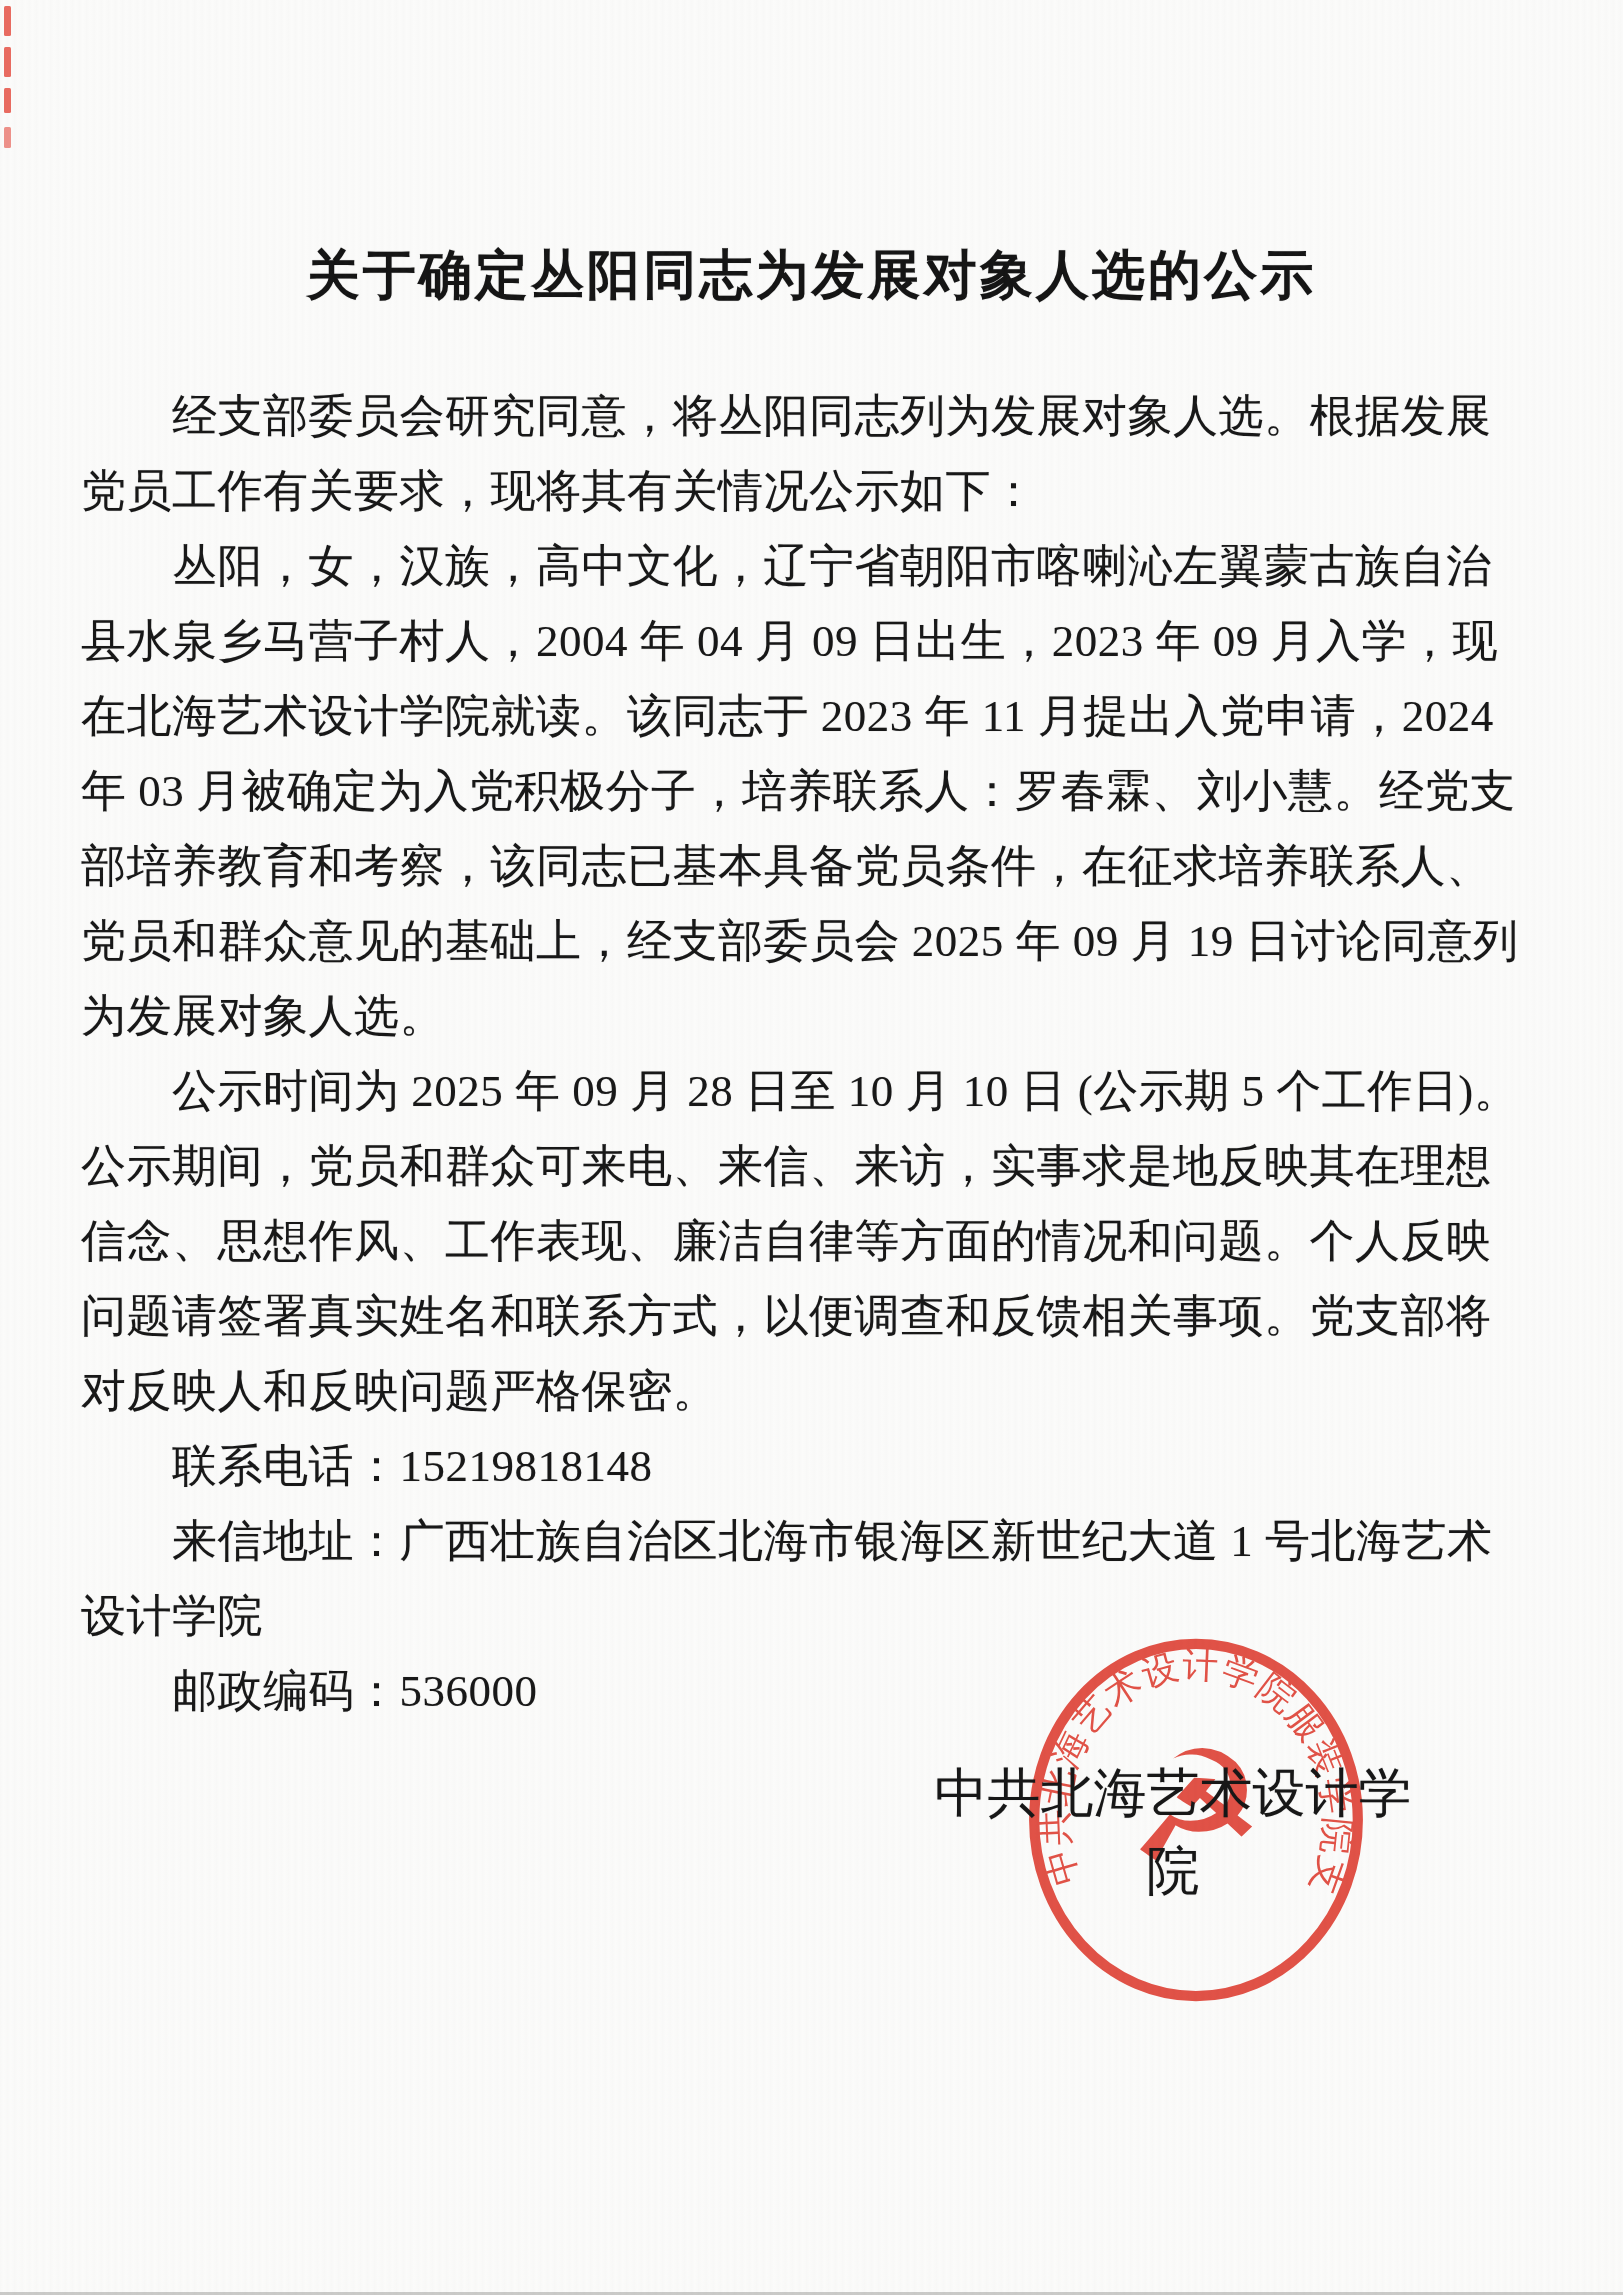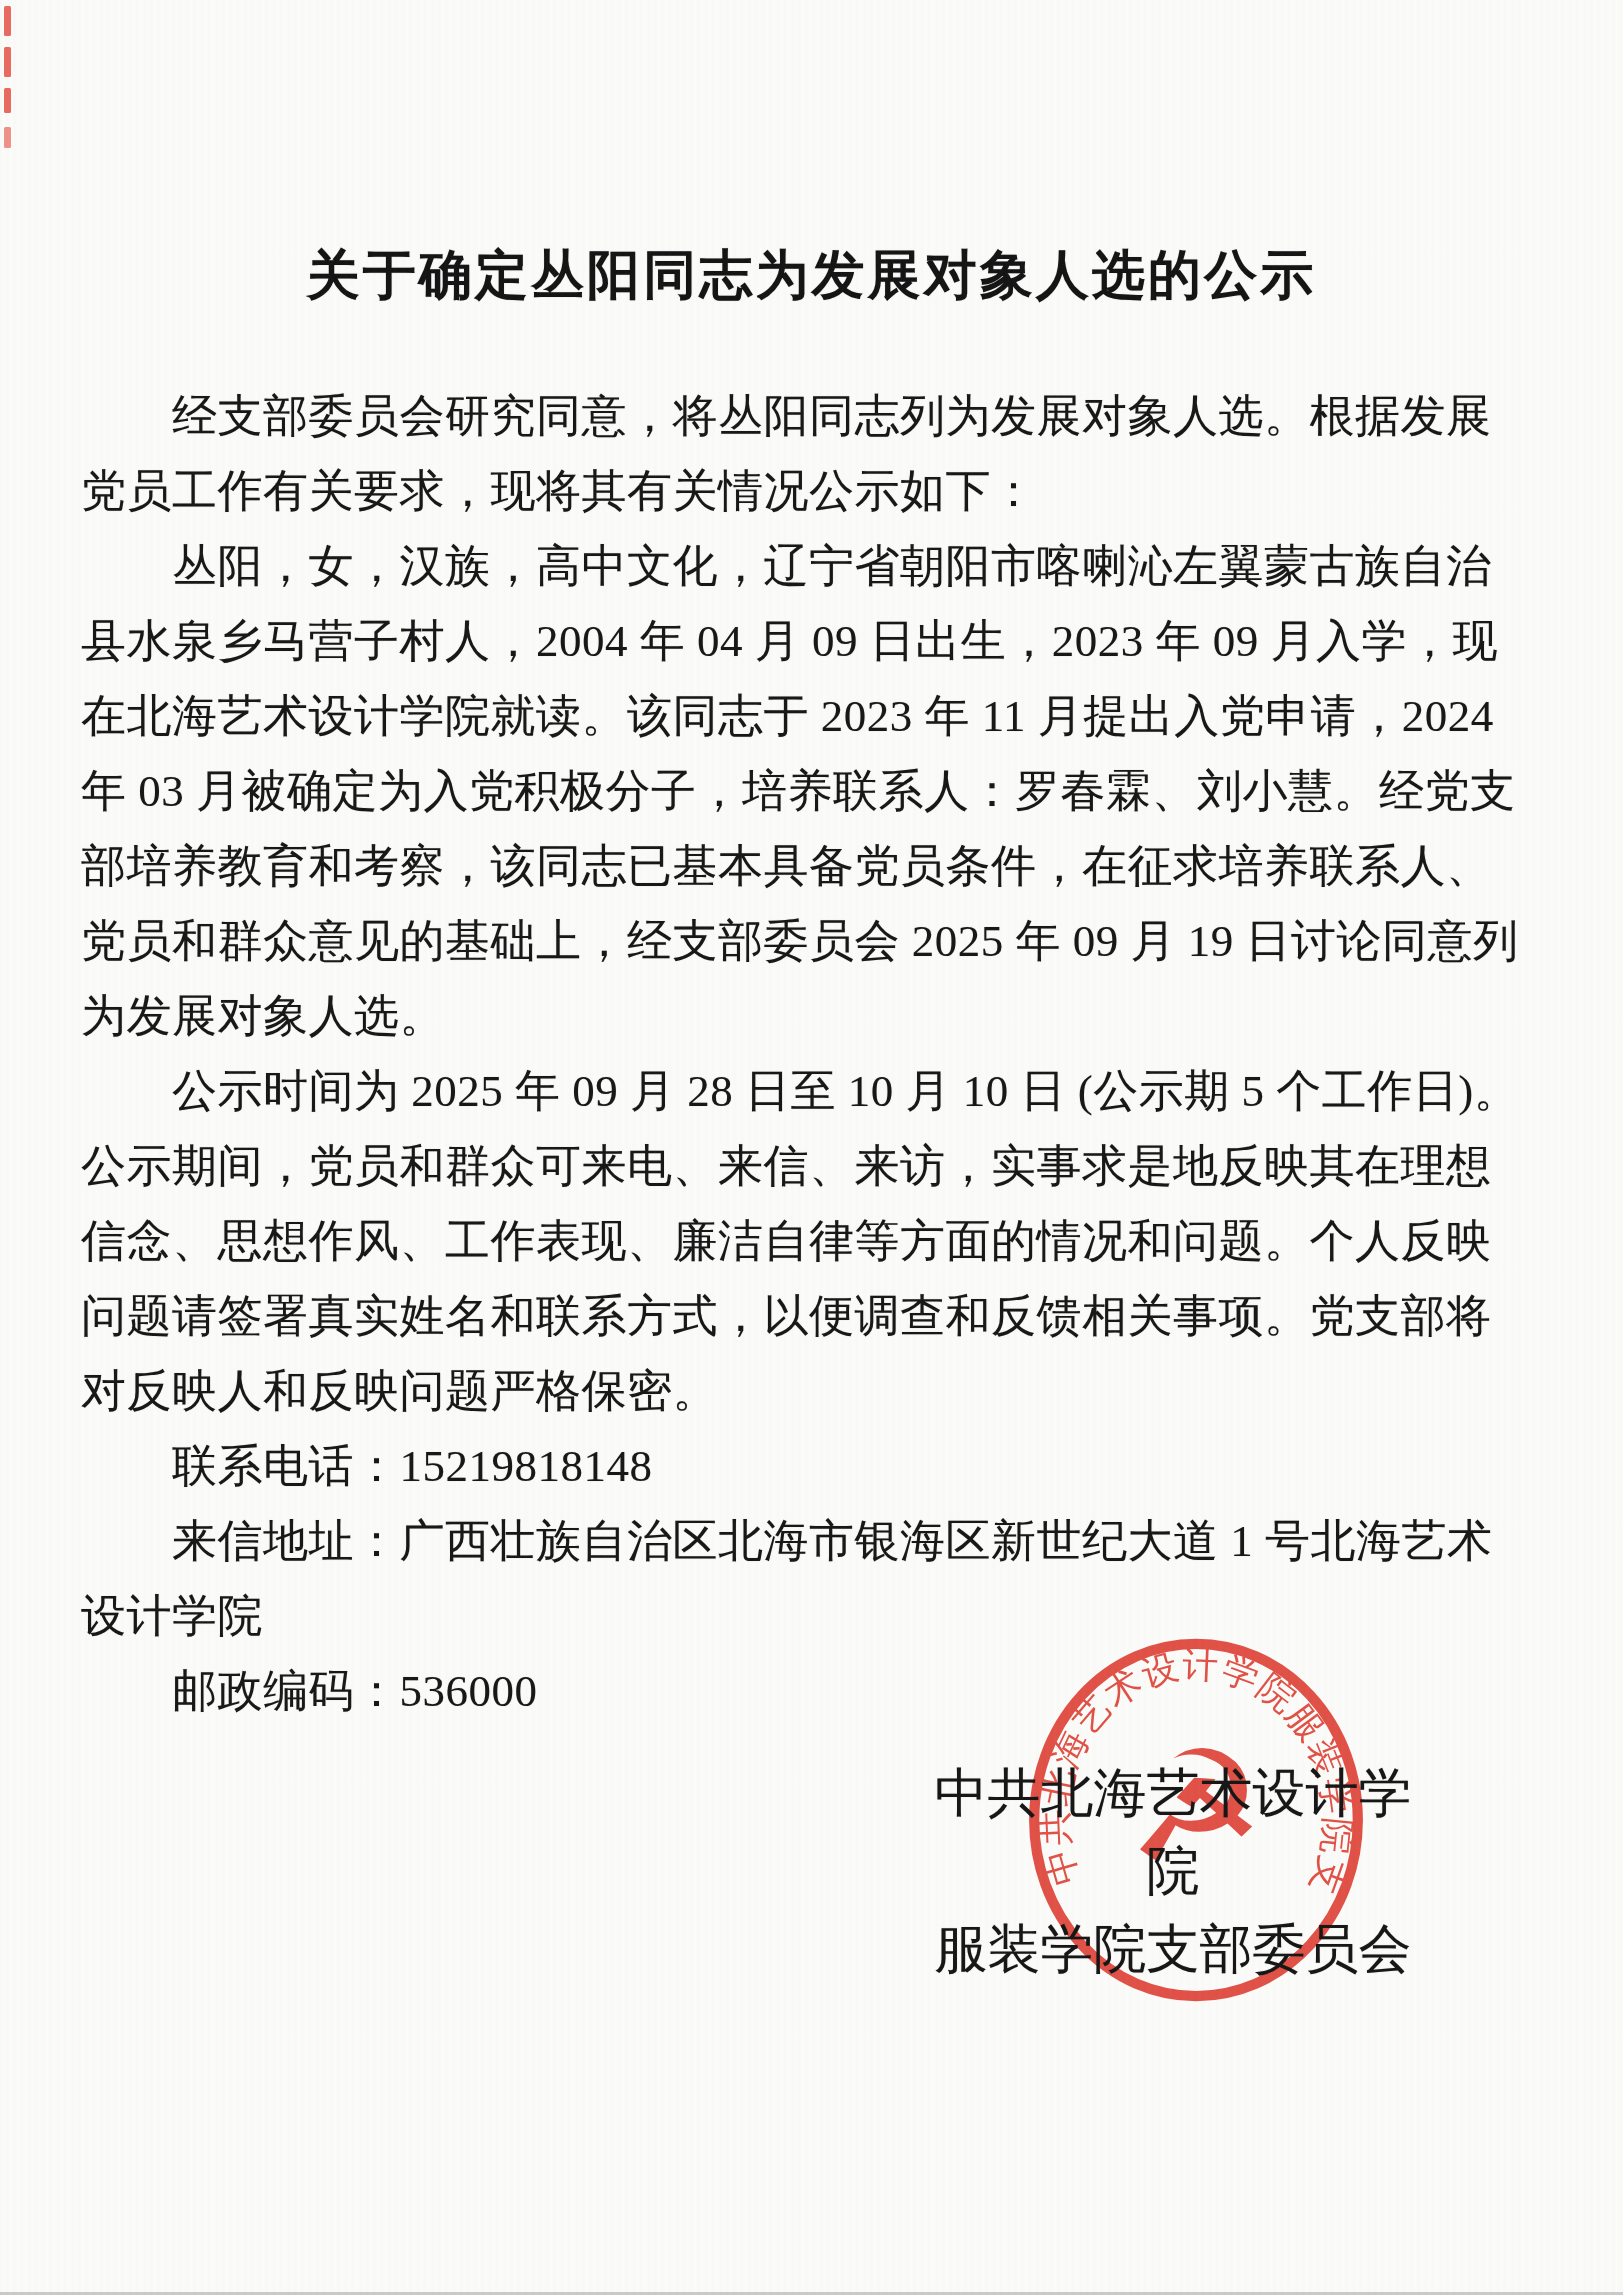--- a/index.html
+++ b/index.html
@@ -156,19 +156,18 @@
       <path id="sealArc" d="M 117 491 A 252 278 0 1 1 573 491" fill="none"></path>
     </defs>
     <text font-size="70" fill="#e23b2e" font-family="Liberation Sans, sans-serif" letter-spacing="3">
       <textPath href="#sealArc" startOffset="0">中共北海艺术设计学院服装学院支部委员会</textPath>
     </text>
     <text x="345" y="452" text-anchor="middle" font-size="300" fill="#e23b2e" font-family="DejaVu Sans, sans-serif">☭</text>
   </svg>
 
   <div class="signature">
     <div>中共北海艺术设计学院</div>
-    <div>服装学院支部委员会</div>
   </div>
 
   <div class="bottom-scan-edge"></div>
 
 </div>
 
 
 </body></html>

